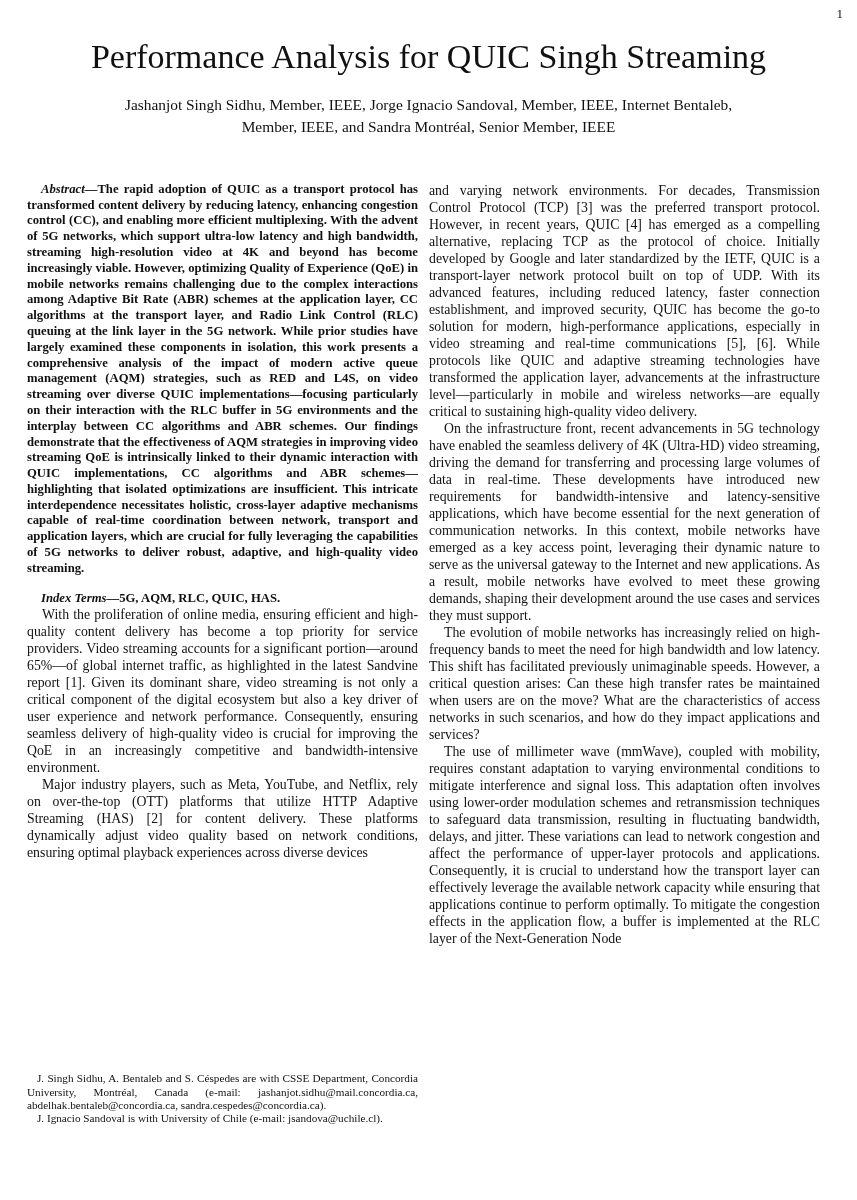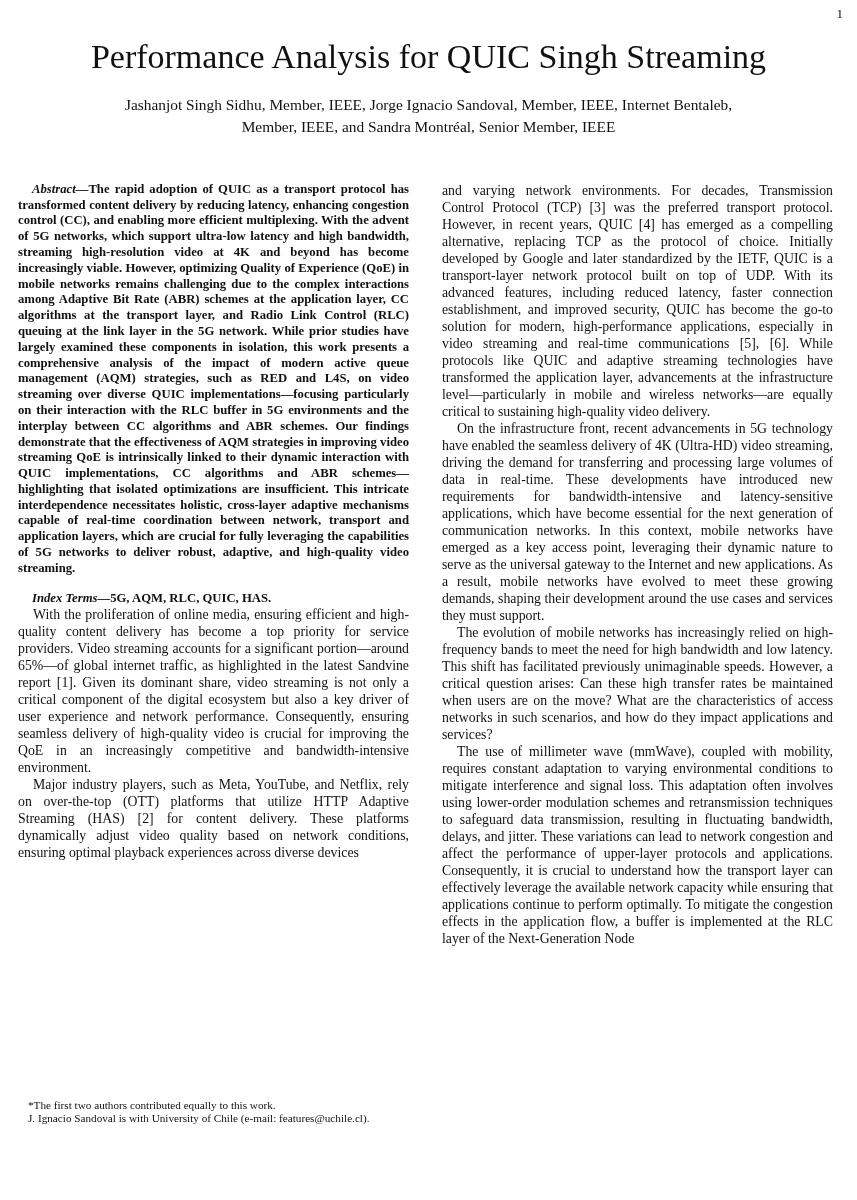--- a/index.html
+++ b/index.html
@@ -39,22 +39,22 @@
     .authors {
       margin: 14px auto 0 auto;
       max-width: 665px;
       text-align: center;
       font-size: 15.4px;
       line-height: 1.42;
     }
     .it { }
     .columns {
       display: flex;
-      gap: 33px;
-      padding: 0 18px;
+      gap: 11px;
+      padding: 0 27px;
       margin-top: 44px;
       height: 944px;
       overflow: hidden;
       font-family: Liberation Serif, serif;
     }
     .col {
       width: 391px;
       min-width: 391px;
       text-align: justify;
       font-size: 13.8px;
@@ -124,22 +124,22 @@
     <div class="col left">
       <p class="abstract"><span class="abs-lead">Abstract—</span><span>The rapid adoption of QUIC as a transport protocol has transformed content delivery by reducing latency, enhancing congestion control (CC), and enabling more efficient multiplexing. With the advent of 5G networks, which support ultra-low latency and high bandwidth, streaming high-resolution video at 4K and beyond has become increasingly viable. However, optimizing Quality of Experience (QoE) in mobile networks remains challenging due to the complex interactions among Adaptive Bit Rate (ABR) schemes at the application layer, CC algorithms at the transport layer, and Radio Link Control (RLC) queuing at the link layer in the 5G network. While prior studies have largely examined these components in isolation, this work presents a comprehensive analysis of the impact of modern active queue management (AQM) strategies, such as RED and L4S, on video streaming over diverse QUIC implementations—focusing particularly on their interaction with the RLC buffer in 5G environments and the interplay between CC algorithms and ABR schemes. Our findings demonstrate that the effectiveness of AQM strategies in improving video streaming QoE is intrinsically linked to their dynamic interaction with QUIC implementations, CC algorithms and ABR schemes—highlighting that isolated optimizations are insufficient. This intricate interdependence necessitates holistic, cross-layer adaptive mechanisms capable of real-time coordination between network, transport and application layers, which are crucial for fully leveraging the capabilities of 5G networks to deliver robust, adaptive, and high-quality video streaming.</span></p>
 
       <p class="index-terms"><span class="abs-lead">Index Terms—</span><span>5G, AQM, RLC, QUIC, HAS.</span></p>
 
 
       <p class="body-p">With the proliferation of online media, ensuring efficient and high-quality content delivery has become a top priority for service providers. Video streaming accounts for a significant portion—around 65%—of global internet traffic, as highlighted in the latest Sandvine report [1]. Given its dominant share, video streaming is not only a critical component of the digital ecosystem but also a key driver of user experience and network performance. Consequently, ensuring seamless delivery of high-quality video is crucial for improving the QoE in an increasingly competitive and bandwidth-intensive environment.</p>
       <p class="body-p">Major industry players, such as Meta, YouTube, and Netflix, rely on over-the-top (OTT) platforms that utilize HTTP Adaptive Streaming (HAS) [2] for content delivery. These platforms dynamically adjust video quality based on network conditions, ensuring optimal playback experiences across diverse devices</p>
 
       <div class="footnote">
-        <p>*The first two authors contributed equally to this work.</p>
-        <p>J. Ignacio Sandoval is with University of Chile (e-mail: features@uchile.cl).</p>
+        <p>J. Singh Sidhu, A. Bentaleb and S. Céspedes are with CSSE Department, Concordia University, Montréal, Canada (e-mail: jashanjot.sidhu@mail.concordia.ca, abdelhak.bentaleb@concordia.ca, sandra.cespedes@concordia.ca).</p>
+        <p>J. Ignacio Sandoval is with University of Chile (e-mail: jsandova@uchile.cl).</p>
       </div>
     </div>
 
     <div class="col right">
       <p class="body-p noindent">and varying network environments. For decades, Transmission Control Protocol (TCP) [3] was the preferred transport protocol. However, in recent years, QUIC [4] has emerged as a compelling alternative, replacing TCP as the protocol of choice. Initially developed by Google and later standardized by the IETF, QUIC is a transport-layer network protocol built on top of UDP. With its advanced features, including reduced latency, faster connection establishment, and improved security, QUIC has become the go-to solution for modern, high-performance applications, especially in video streaming and real-time communications [5], [6]. While protocols like QUIC and adaptive streaming technologies have transformed the application layer, advancements at the infrastructure level—particularly in mobile and wireless networks—are equally critical to sustaining high-quality video delivery.</p>
       <p class="body-p">On the infrastructure front, recent advancements in 5G technology have enabled the seamless delivery of 4K (Ultra-HD) video streaming, driving the demand for transferring and processing large volumes of data in real-time. These developments have introduced new requirements for bandwidth-intensive and latency-sensitive applications, which have become essential for the next generation of communication networks. In this context, mobile networks have emerged as a key access point, leveraging their dynamic nature to serve as the universal gateway to the Internet and new applications. As a result, mobile networks have evolved to meet these growing demands, shaping their development around the use cases and services they must support.</p>
       <p class="body-p">The evolution of mobile networks has increasingly relied on high-frequency bands to meet the need for high bandwidth and low latency. This shift has facilitated previously unimaginable speeds. However, a critical question arises: Can these high transfer rates be maintained when users are on the move? What are the characteristics of access networks in such scenarios, and how do they impact applications and services?</p>
       <p class="body-p">The use of millimeter wave (mmWave), coupled with mobility, requires constant adaptation to varying environmental conditions to mitigate interference and signal loss. This adaptation often involves using lower-order modulation schemes and retransmission techniques to safeguard data transmission, resulting in fluctuating bandwidth, delays, and jitter. These variations can lead to network congestion and affect the performance of upper-layer protocols and applications. Consequently, it is crucial to understand how the transport layer can effectively leverage the available network capacity while ensuring that applications continue to perform optimally. To mitigate the congestion effects in the application flow, a buffer is implemented at the RLC layer of the Next-Generation Node</p>
     </div>
 

